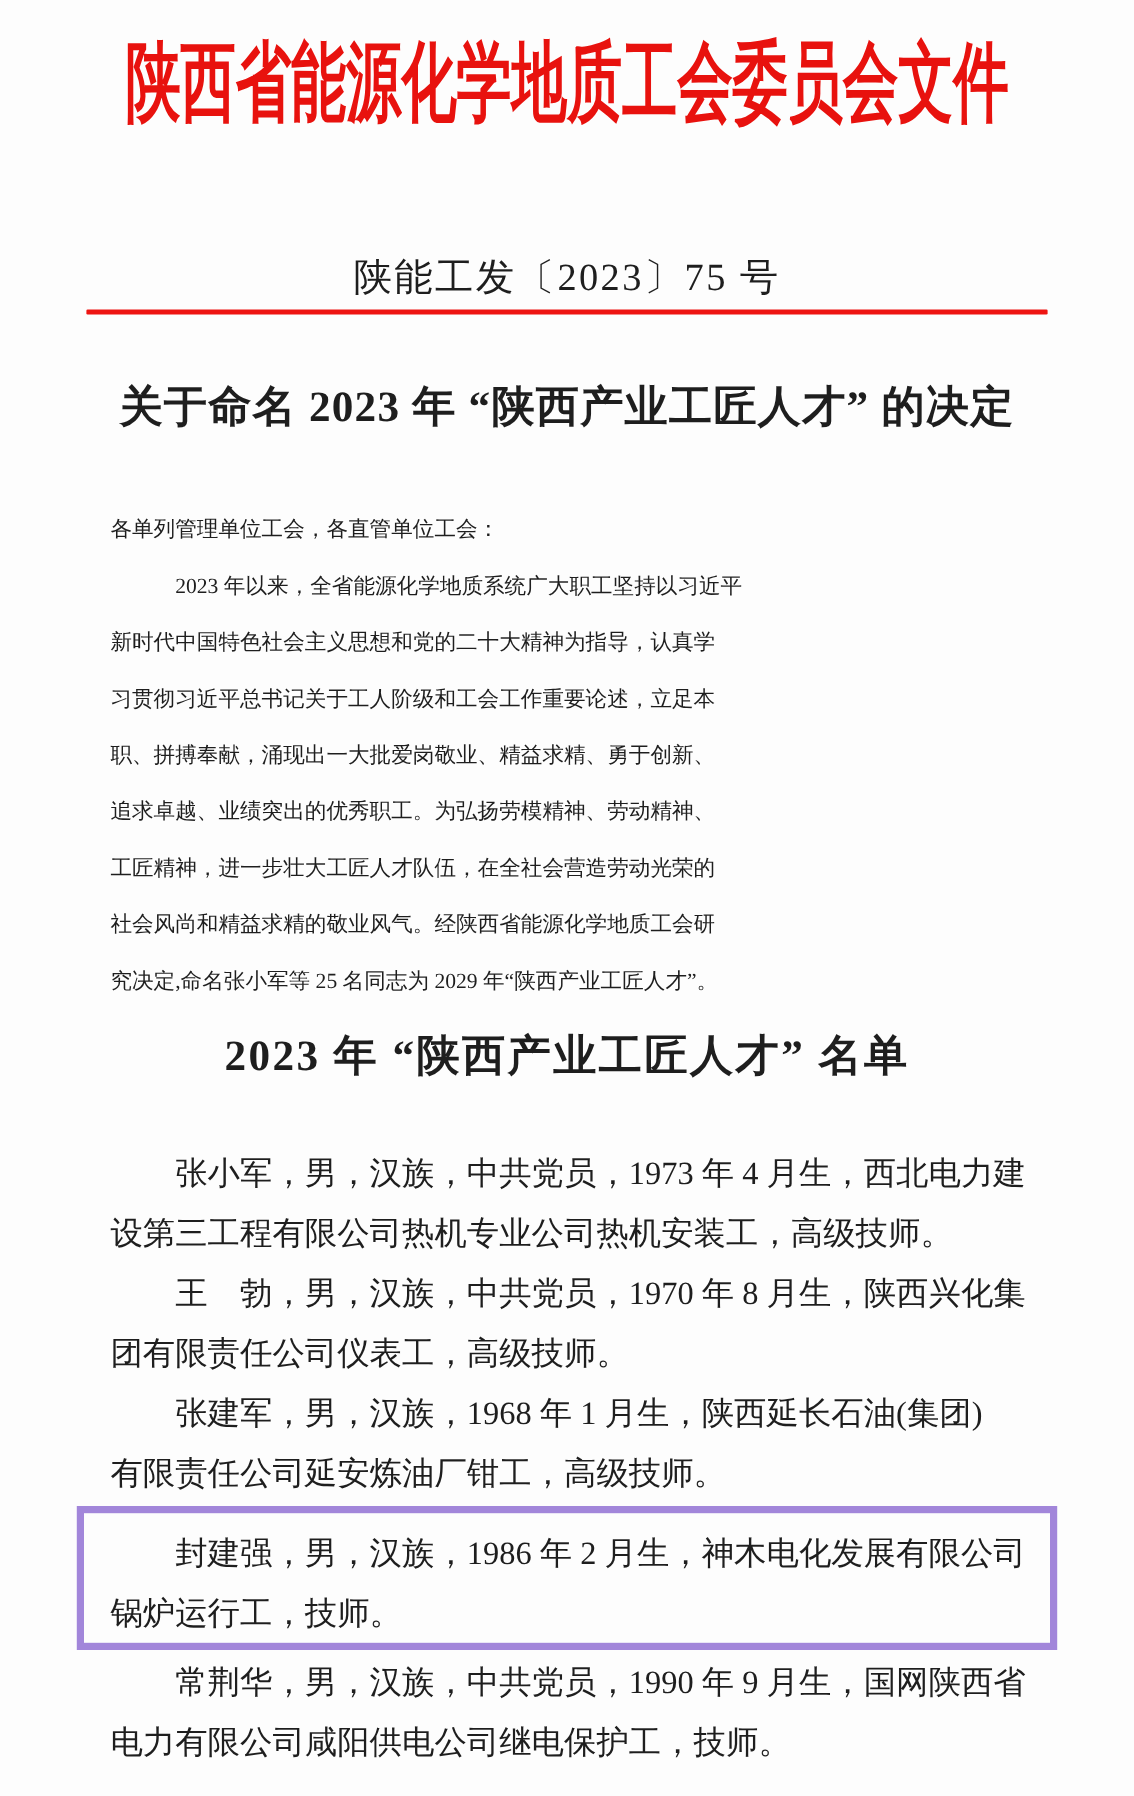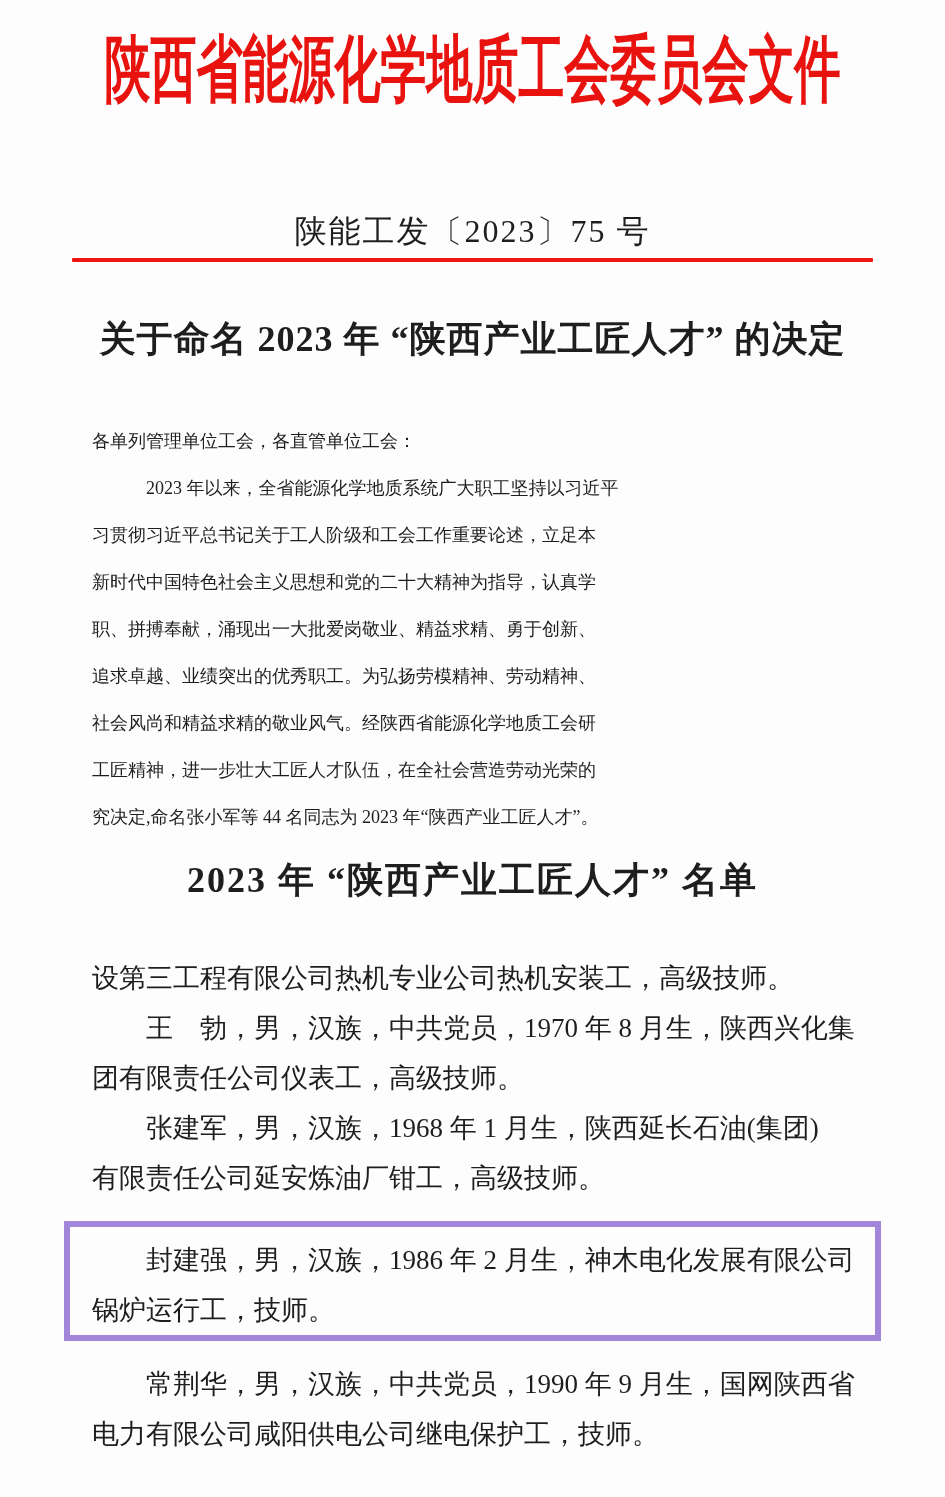--- a/index.html
+++ b/index.html
@@ -77,21 +77,21 @@
     white-space: nowrap;
   }
   .roster {
     margin: 52px 92px 0 92px;
     font-size: 27px;
     line-height: 50px;
   }
   .entry { margin: 0; }
   .entry.boxed {
     border: 6px solid var(--highlight-purple, #a286da);
-    margin: 18px -28px;
+    margin: 2px -28px;
     padding: 8px 38px 0 22px;
   }
 </style>
 </head>
 <body>
 
 <div class="page" style="--header-red: #e8120e; --rule-red: #ee1512; --highlight-purple: #a286da; --text-color: #1e1e1e;">
 
   <div class="org-title-wrap">
     <div class="org-title">陕西省能源化学地质工会委员会文件</div>
@@ -99,34 +99,35 @@
 
   <div class="doc-number">陕能工发〔2023〕75 号</div>
 
   <div class="red-rule"></div>
 
   <div class="doc-title">关于命名 2023 年 “陕西产业工匠人才” 的决定</div>
 
   <div class="body-block">
     <div class="line">各单列管理单位工会，各直管单位工会：</div>
     <div class="line indent">2023 年以来，全省能源化学地质系统广大职工坚持以习近平</div>
+    <div class="line">新时代中国特色社会主义思想和党的二十大精神为指导，认真学</div>
     <div class="line">习贯彻习近平总书记关于工人阶级和工会工作重要论述，立足本</div>
-    <div class="line">新时代中国特色社会主义思想和党的二十大精神为指导，认真学</div>
     <div class="line">职、拼搏奉献，涌现出一大批爱岗敬业、精益求精、勇于创新、</div>
     <div class="line">追求卓越、业绩突出的优秀职工。为弘扬劳模精神、劳动精神、</div>
+    <div class="line">工匠精神，进一步壮大工匠人才队伍，在全社会营造劳动光荣的</div>
     <div class="line">社会风尚和精益求精的敬业风气。经陕西省能源化学地质工会研</div>
-    <div class="line">工匠精神，进一步壮大工匠人才队伍，在全社会营造劳动光荣的</div>
-    <div class="line">究决定,命名张小军等 44 名同志为 2023 年“陕西产业工匠人才”。</div>
+    <div class="line">究决定,命名张小军等 25 名同志为 2029 年“陕西产业工匠人才”。</div>
   </div>
 
   <div class="roster-heading">2023 年 “陕西产业工匠人才” 名单</div>
 
   <div class="roster">
 
     <div class="entry">
+      <div class="line indent">张小军，男，汉族，中共党员，1973 年 4 月生，西北电力建</div>
       <div class="line">设第三工程有限公司热机专业公司热机安装工，高级技师。</div>
     </div>
 
     <div class="entry">
       <div class="line indent">王　勃，男，汉族，中共党员，1970 年 8 月生，陕西兴化集</div>
       <div class="line">团有限责任公司仪表工，高级技师。</div>
     </div>
 
     <div class="entry">
       <div class="line indent">张建军，男，汉族，1968 年 1 月生，陕西延长石油(集团)</div>

